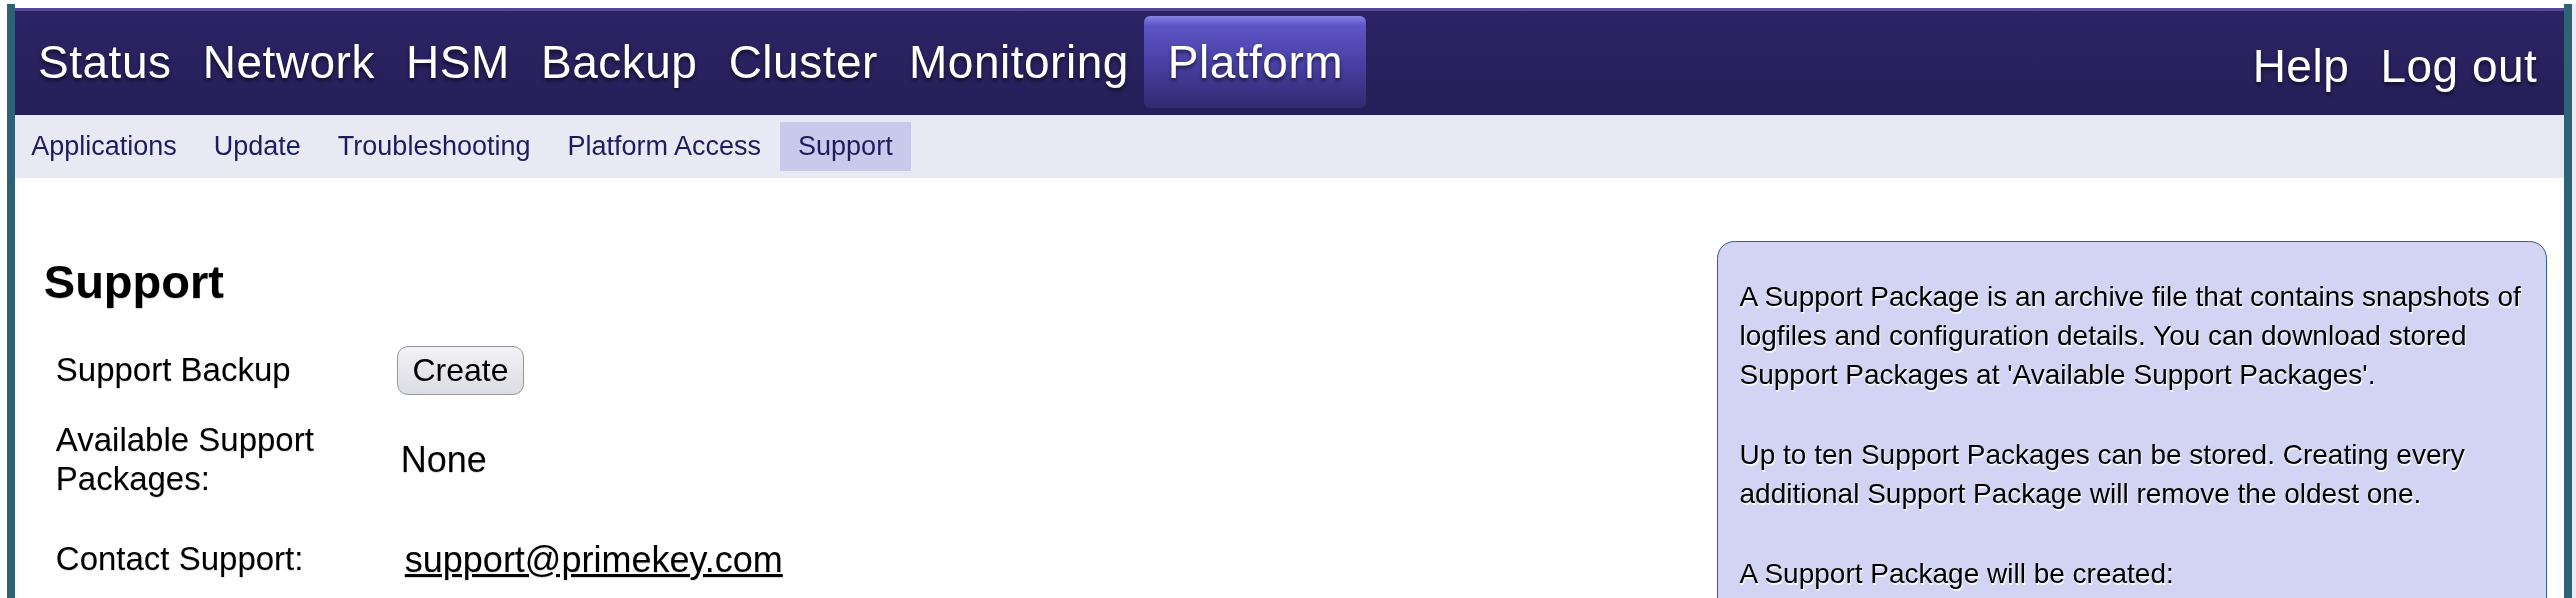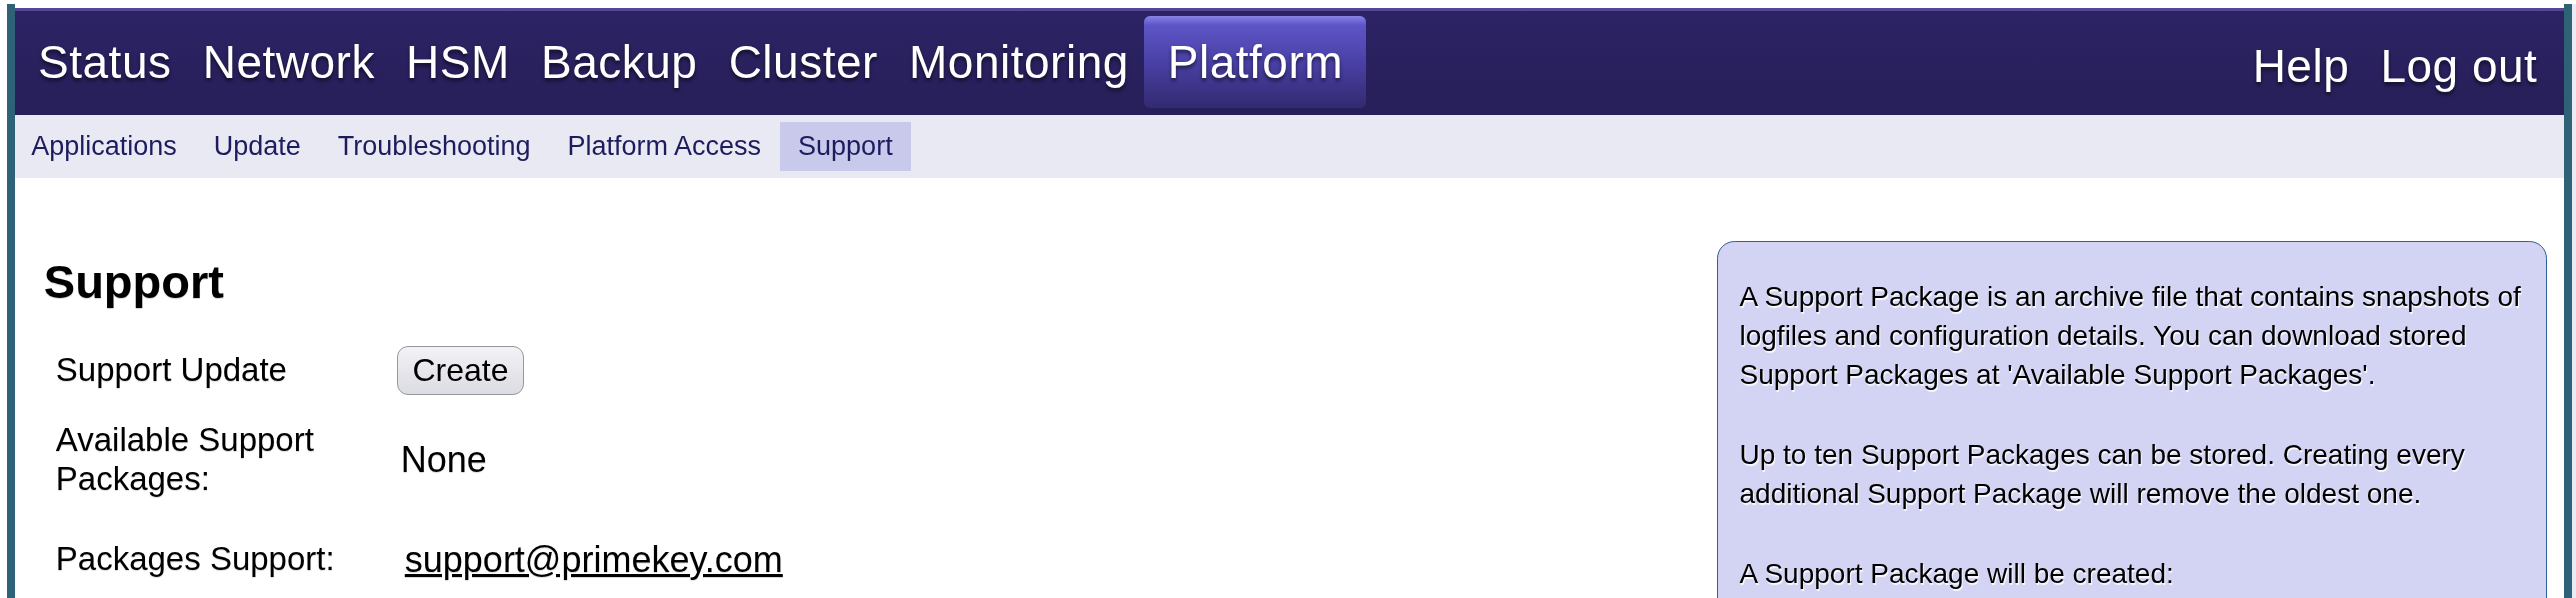--- a/index.html
+++ b/index.html
@@ -103,31 +103,31 @@
   <div class="subnav-item">Troubleshooting</div>
   <div class="subnav-item">Platform Access</div>
   <div class="subnav-item active">Support</div>
 </div>
 
 <div class="content">
   <h1 class="page-title">Support</h1>
 
   <div class="form">
     <div class="form-row">
-      <div class="form-label">Support Update</div>
+      <div class="form-label">Support Backup</div>
       <button class="create-btn">Create</button>
     </div>
 
     <div class="form-row">
       <div class="form-label">Available Support Packages:</div>
       <div class="form-value">None</div>
     </div>
 
     <div class="form-row row-contact">
-      <div class="form-label">Packages Support:</div>
+      <div class="form-label">Contact Support:</div>
       <div class="form-value"><a class="contact-link">support@primekey.com</a></div>
     </div>
   </div>
 </div>
 
 <div class="info-panel">
   <p>A Support Package is an archive file that contains snapshots of logfiles and configuration details. You can download stored Support Packages at 'Available Support Packages'.</p>
   <p>Up to ten Support Packages can be stored. Creating every additional Support Package will remove the oldest one.</p>
   <p>A Support Package will be created:</p>
 

